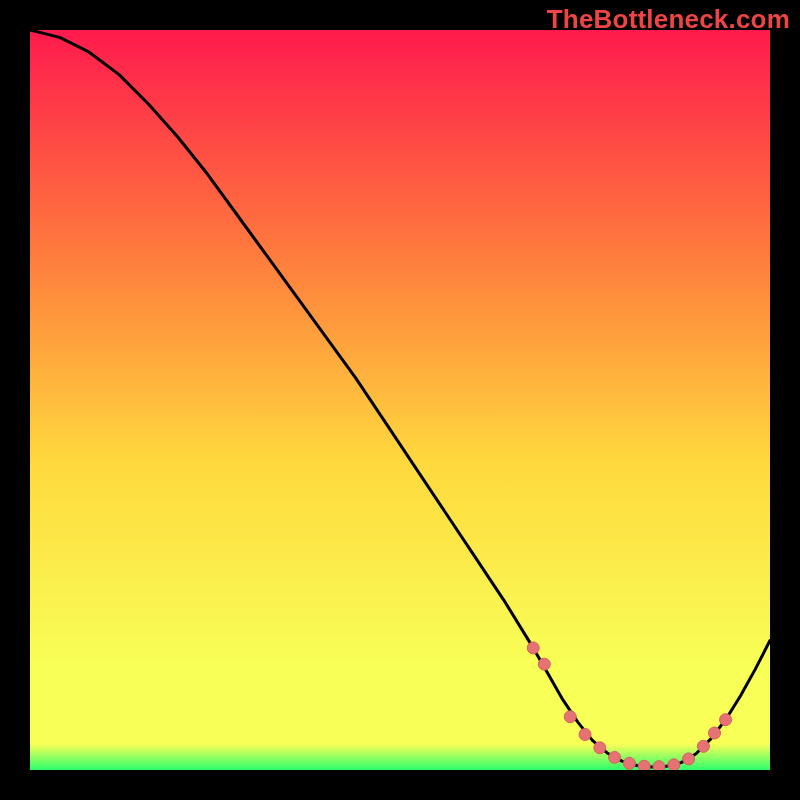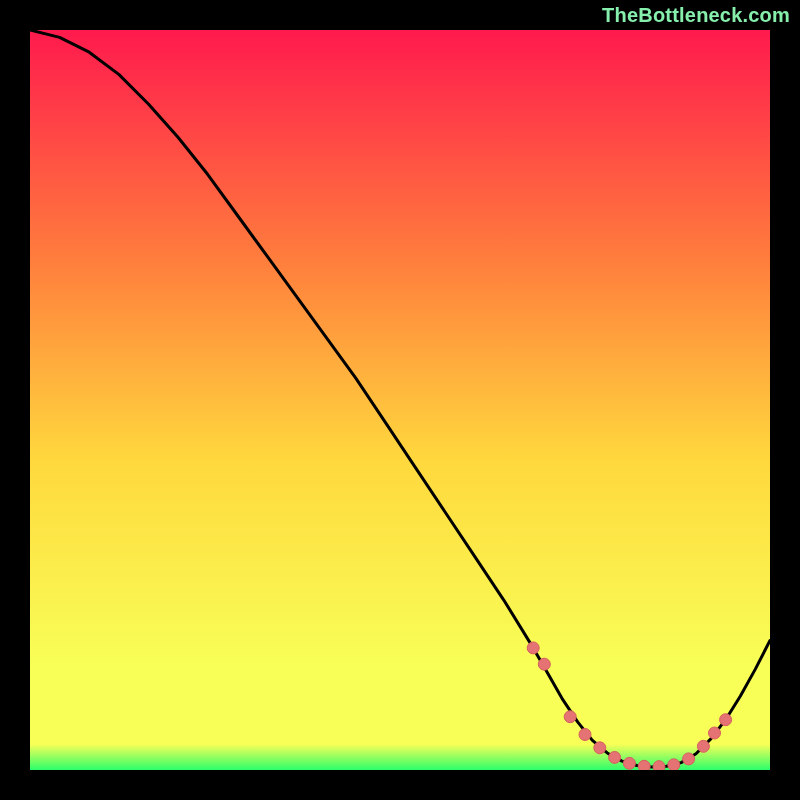--- a/index.html
+++ b/index.html
@@ -14,23 +14,23 @@
   .frame {
     position: absolute;
     width: 800px;
     height: 800px;
     background: #000;
   }
   .watermark {
     position: absolute;
     top: 4px;
     right: 10px;
-    font-size: 20px;
+    font-size: 26px;
     font-weight: 600;
-    color: #86efac;
+    color: #ef4444;
     letter-spacing: 0.2px;
   }
   .plot {
     position: absolute;
     left: 30px;
     top: 30px;
     width: 740px;
     height: 740px;
   }
   .plot svg {

